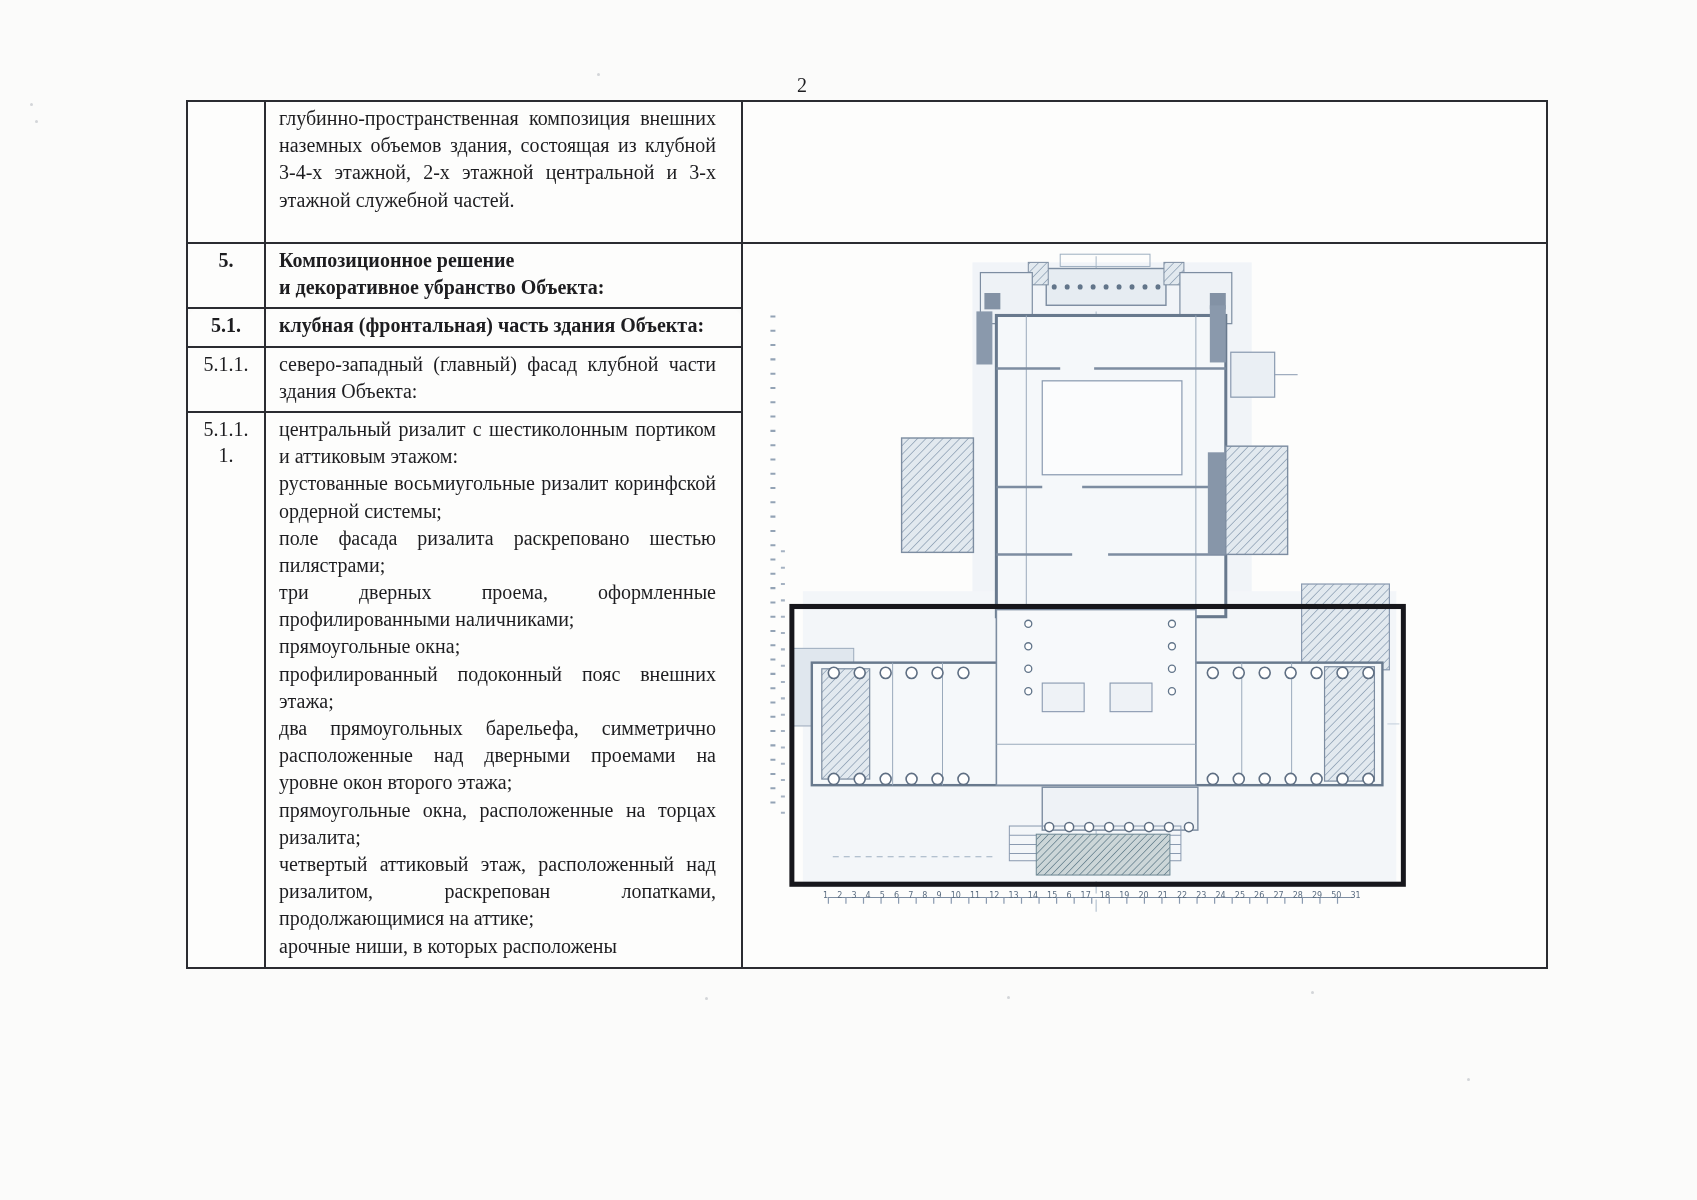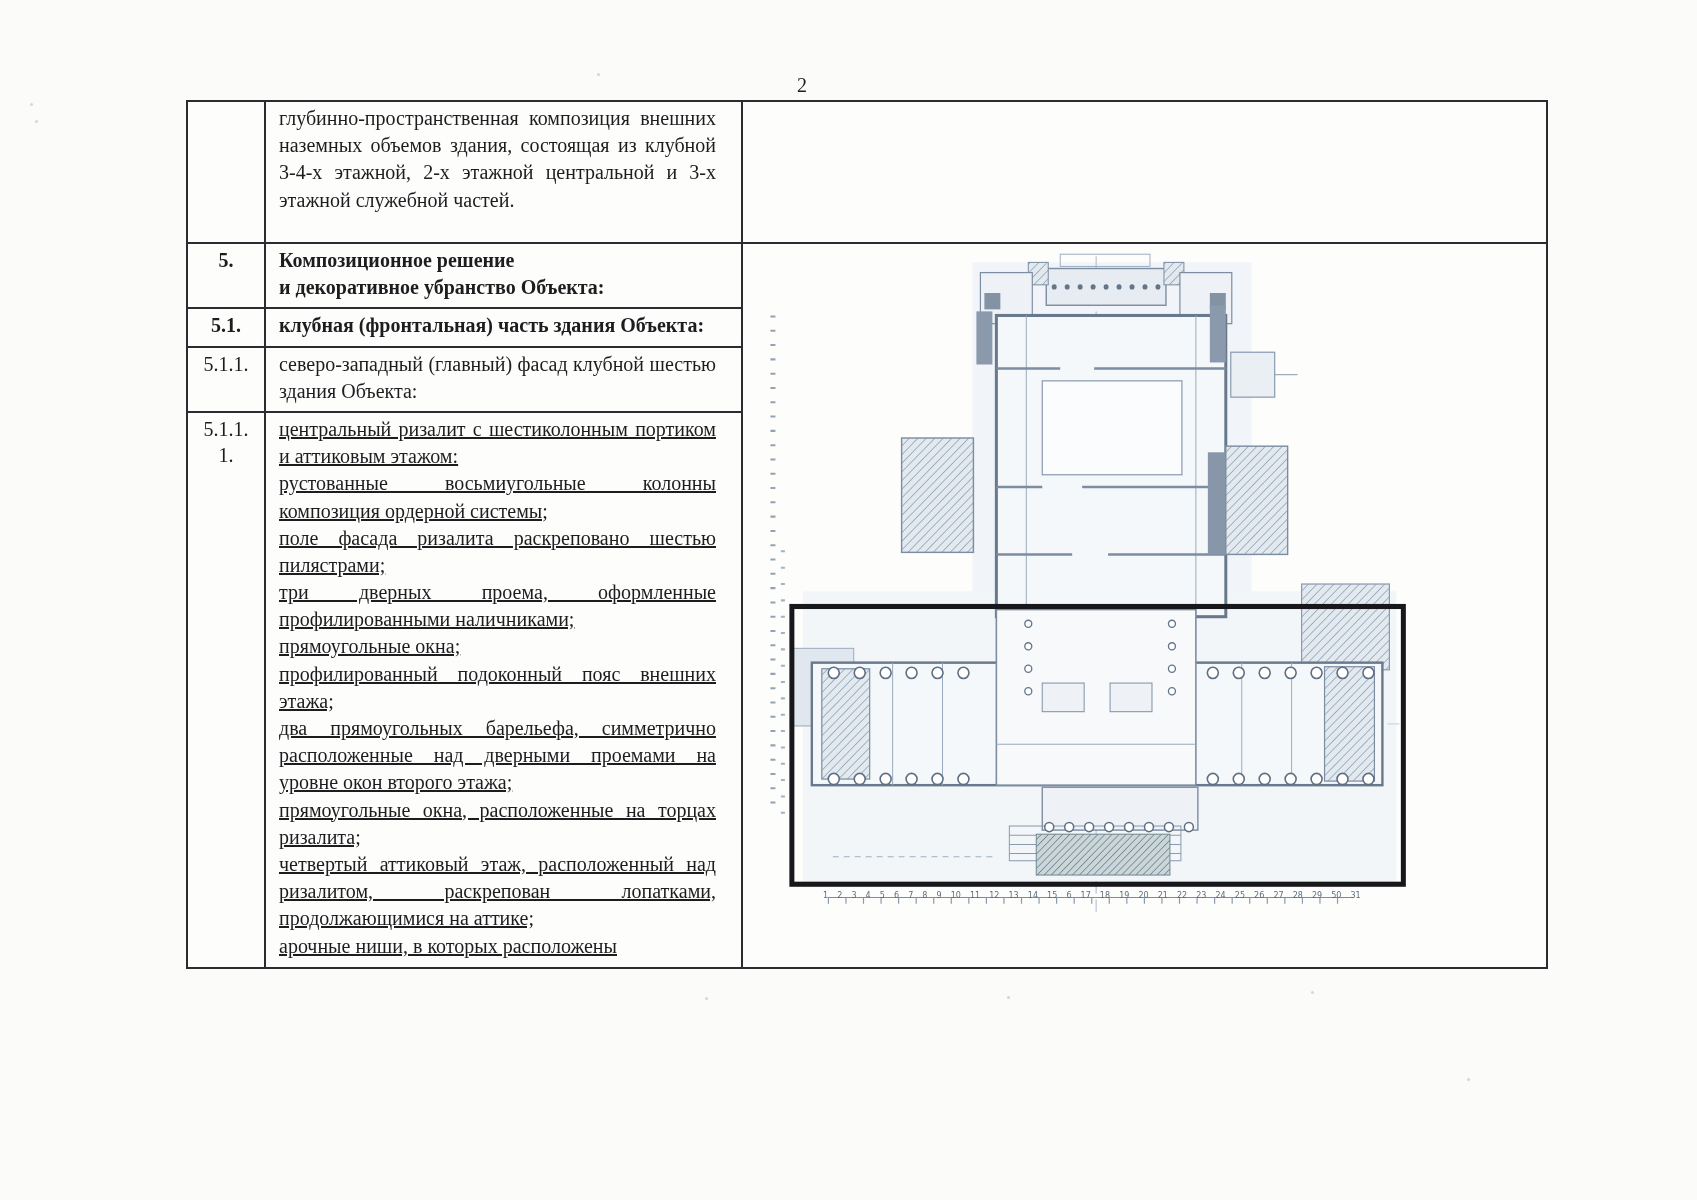--- a/index.html
+++ b/index.html
@@ -27,21 +27,21 @@
     font-size:20px; line-height:1.36;
     padding:3px 25px 6px 13px;
     text-align:justify; white-space:pre-line;
   }
   tr.b td.num, tr.b td.txt { font-weight:bold; }
   tr.row0 td { height:142px; }
   tr.row1 td { height:60px; }
   tr.row2 td { height:33px;border-radius:13px; }
   tr.row3 td { height:55px; }
   tr.row4 td { height:556px; }
-  td.features { white-space:normal;text-decoration:underline; }
+  td.features { white-space:normal; }
   .feature-item { text-align:justify; }
   td.fig { padding:0; position:relative; overflow:hidden; }
   .plan { position:absolute; inset:0; }
   .plan svg { width:100%; height:100%; display:block; }
   .axis-labels {
     position:absolute; left:80px; top:648px; width:538px;
     display:flex; justify-content:space-between;
     font-family:"DejaVu Sans", sans-serif;
     font-size:8px; color:#5a6c80; line-height:1;
   }
@@ -257,29 +257,29 @@
             </div>
         </div>
       </td>
     </tr>
     <tr class="row2 b">
       <td class="num">5.1.</td>
       <td class="txt">клубная (фронтальная) часть здания Объекта:</td>
     </tr>
     <tr class="row3">
       <td class="num">5.1.1.</td>
-      <td class="txt">северо-западный (главный) фасад клубной шестью здания Объекта:</td>
+      <td class="txt">северо-западный (главный) фасад клубной части здания Объекта:</td>
     </tr>
     <tr class="row4">
       <td class="num">5.1.1.
 1.</td>
       <td class="txt features">
 
       <div class="feature-item">центральный ризалит с шестиколонным портиком и аттиковым этажом:</div>
-          <div class="feature-item">рустованные восьмиугольные колонны композиция ордерной системы;</div>
+          <div class="feature-item">рустованные восьмиугольные ризалит коринфской ордерной системы;</div>
           <div class="feature-item">поле фасада ризалита раскреповано шестью пилястрами;</div>
           <div class="feature-item">три дверных проема, оформленные профилированными наличниками;</div>
           <div class="feature-item">прямоугольные окна;</div>
           <div class="feature-item">профилированный подоконный пояс внешних этажа;</div>
           <div class="feature-item">два прямоугольных барельефа, симметрично расположенные над дверными проемами на уровне окон второго этажа;</div>
           <div class="feature-item">прямоугольные окна, расположенные на торцах ризалита;</div>
           <div class="feature-item">четвертый аттиковый этаж, расположенный над ризалитом, раскрепован лопатками, продолжающимися на аттике;</div>
           <div class="feature-item">арочные ниши, в которых расположены</div>
         </td>
     </tr>

